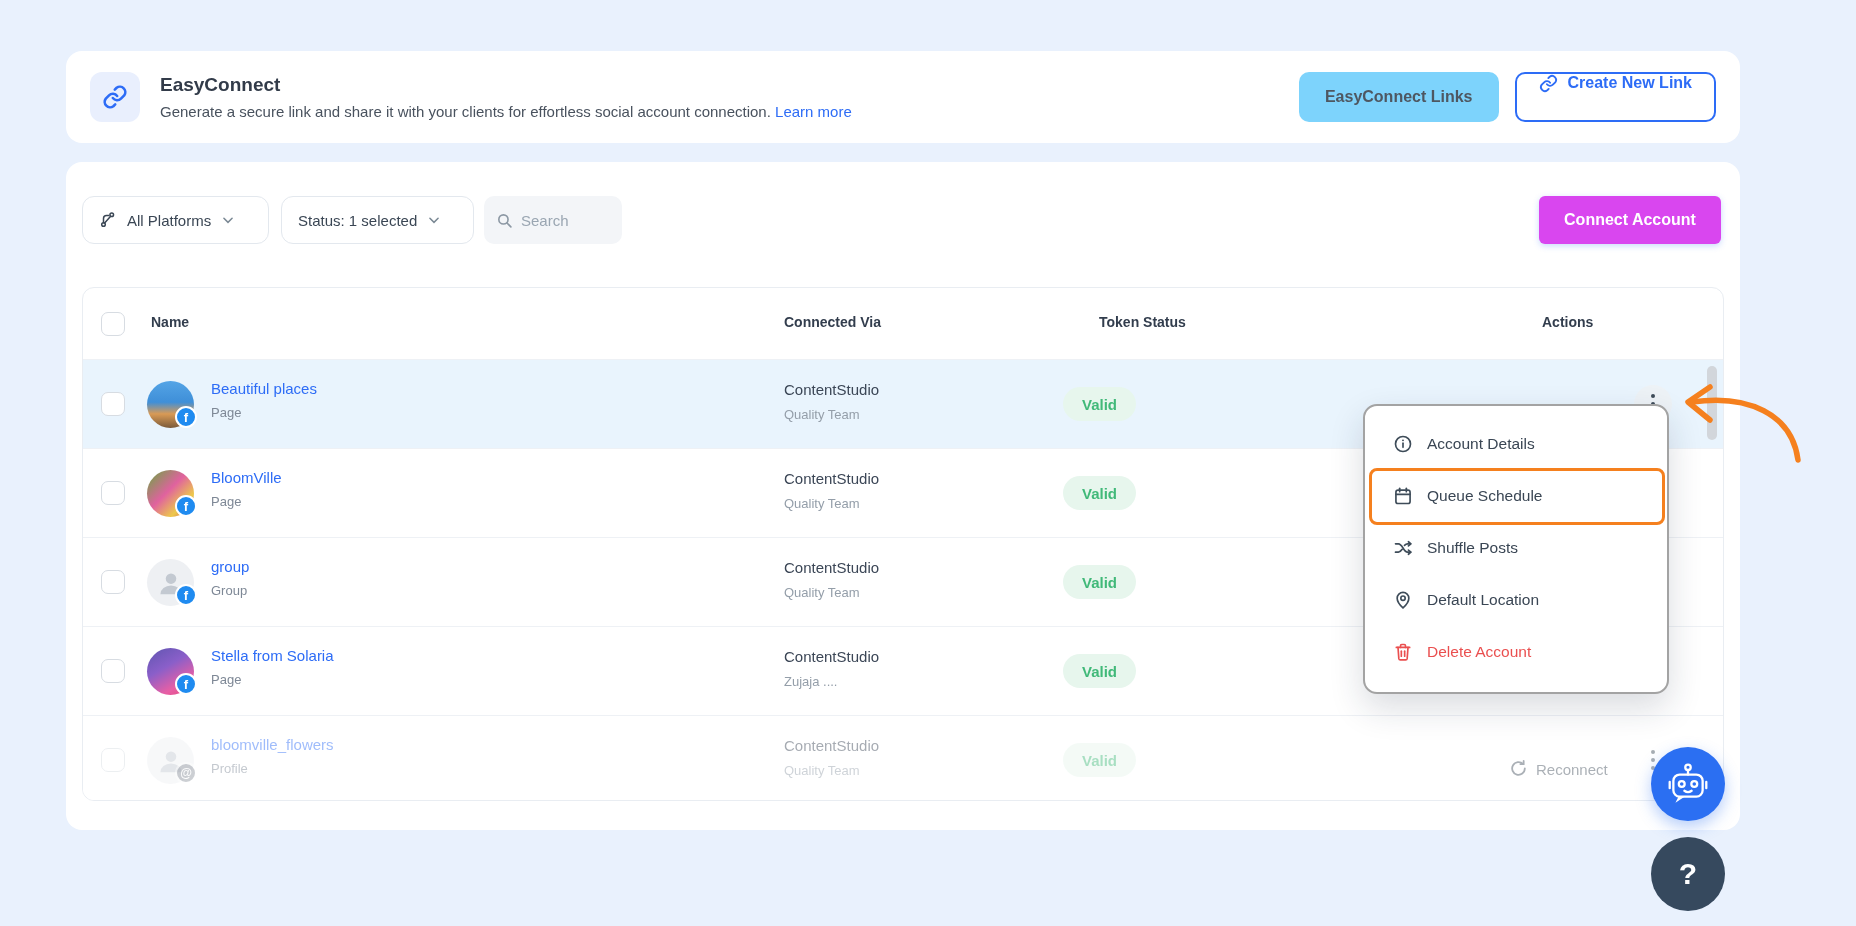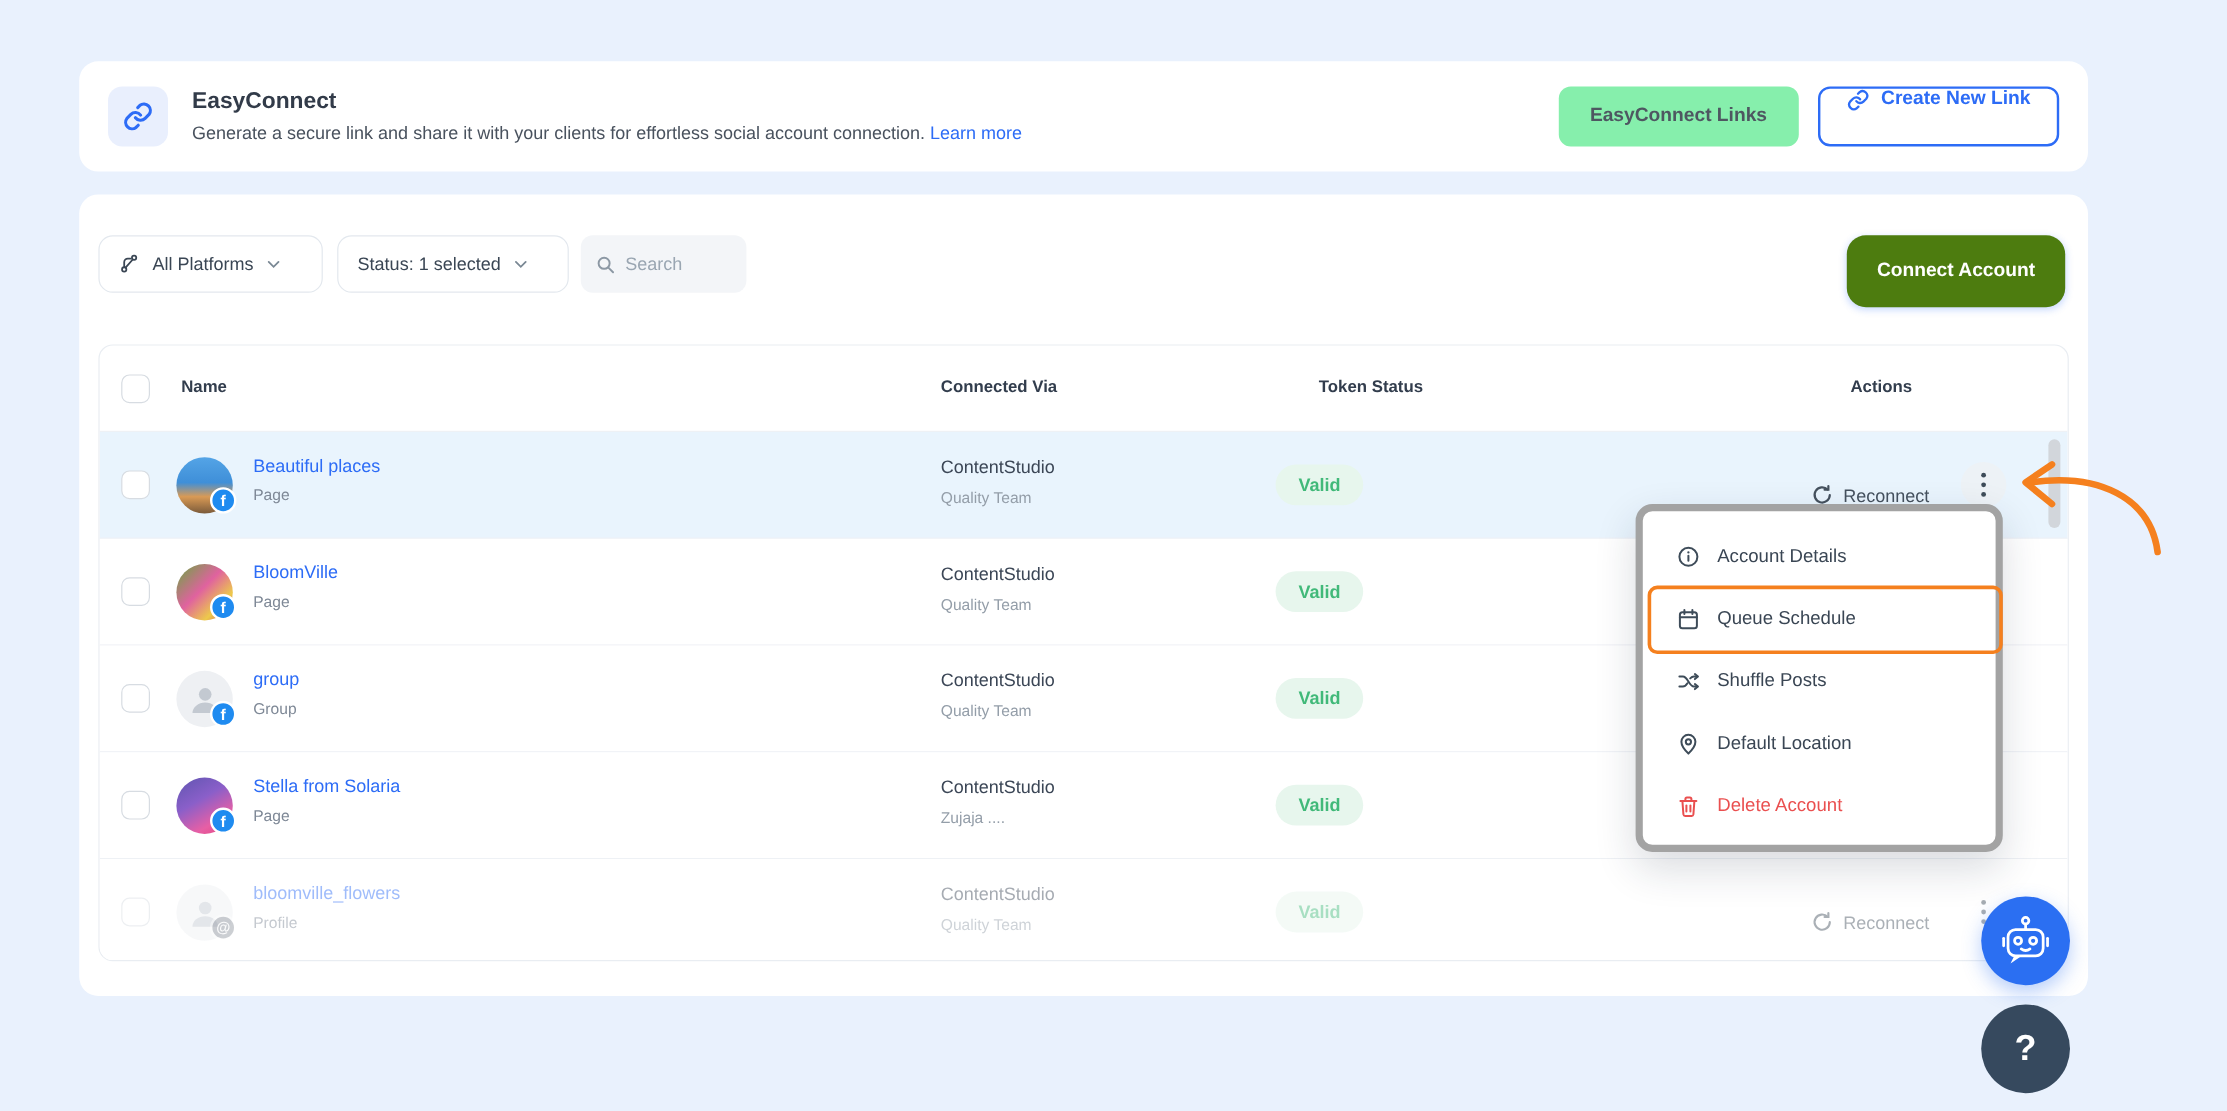--- a/index.html
+++ b/index.html
@@ -8,32 +8,32 @@
   .card { position:absolute; background:#ffffff; border-radius:16px; }
 
   
   .banner { left:66px; top:51px; width:1674px; height:92px; display:flex; align-items:center; padding:0 24px; }
   .banner-icon-box { width:50px; height:50px; border-radius:12px; background:#e9effd; display:flex; align-items:center; justify-content:center; flex:0 0 auto; }
   .banner-text { margin-left:20px; flex:1; }
   .banner-title { font-size:19px; font-weight:bold; color:#323b49; }
   .banner-desc { font-size:15px; color:#49525e; margin-top:7px; }
   .link-blue { color:#2d6cf6; cursor:pointer; }
   .banner-actions { display:flex; align-items:center; gap:16px; }
-  .btn-gray { height:50px; padding:0 26px; background:#86efac; border:none; border-radius:10px; font-size:16px; font-weight:bold; color:#4e5761; font-family:inherit; display:flex; align-items:center; cursor:pointer; }
+  .btn-gray { height:50px; padding:0 26px; background:#7dd3fc; border:none; border-radius:10px; font-size:16px; font-weight:bold; color:#4e5761; font-family:inherit; display:flex; align-items:center; cursor:pointer; }
   .btn-outline { height:50px; padding:0 22px; background:#fff; border:2px solid #2d6cf6; border-radius:10px; font-size:16px; font-weight:bold; color:#2d6cf6; font-family:inherit; display:flex; align-items:flex-start; gap:10px; cursor:pointer; }
 
   
   .main { left:66px; top:162px; width:1674px; height:668px; }
   .pill { position:absolute; top:34px; height:48px; border:1px solid #e3e8ee; border-radius:12px; background:#fff; display:flex; align-items:center; padding:0 16px; gap:10px; font-size:15px; color:#3a4654; cursor:pointer; }
   .pill-platforms { left:16px; width:187px; }
   .pill-status { left:215px; width:193px; }
   .searchbox { position:absolute; top:34px; left:418px; width:138px; height:48px; background:#f3f5f8; border-radius:10px; display:flex; align-items:center; padding:0 12px; gap:8px; }
   .searchbox input { border:none; background:transparent; outline:none; width:80px; font-size:15px; font-family:inherit; color:#3a4654; }
   .searchbox input::placeholder { color:#9aa6b2; }
-  .btn-primary { position:absolute; top:34px; left:1473px; width:182px; height:60px; background:#4d7c0f; color:#fff; border:none; border-radius:16px; font-size:16px; font-weight:bold; font-family:inherit; cursor:pointer; box-shadow:0 2px 6px rgba(45,108,246,.25); }
+  .btn-primary { position:absolute; top:34px; left:1473px; width:182px; height:48px; background:#d946ef; color:#fff; border:none; border-radius:6px; font-size:16px; font-weight:bold; font-family:inherit; cursor:pointer; box-shadow:0 2px 6px rgba(45,108,246,.25); }
 
   
   .table { position:absolute; left:16px; top:125px; width:1642px; height:514px; border:1px solid #e9edf2; border-radius:12px; overflow:hidden; background:#fff; }
   .thead { position:relative; height:72px; border-bottom:1px solid #eef1f5; }
   .th { position:absolute; top:26px; font-size:14px; font-weight:bold; color:#323d4d; }
   .th-name { left:68px; } .th-via { left:701px; } .th-status { left:1016px; } .th-actions { left:1459px; }
   .row { position:relative; height:89px; border-bottom:1px solid #eef1f5; background:#fff; }
   .row.hl { background:#e9f4fd; }
   .row.faded > * { opacity:.45; }
   .checkbox { position:absolute; left:18px; width:24px; height:24px; border:1.5px solid #d7dce2; border-radius:7px; background:#fff; cursor:pointer; }
@@ -52,21 +52,21 @@
   .via-main { font-size:15px; color:#3b4656; }
   .via-sub { font-size:13px; color:#949ea9; margin-top:9px; }
   .badge-status { position:absolute; left:980px; top:27px; height:34px; padding:0 19px; border-radius:17px; background:#e7f6ed; color:#41b979; font-size:15px; font-weight:bold; display:inline-flex; align-items:center; }
   .action-group { position:absolute; left:1426px; top:26px; display:flex; align-items:flex-end; gap:8px; color:#45515e; font-size:15px; cursor:pointer; height:36px; }
   .dots-btn { position:absolute; left:1551px; top:25px; width:38px; height:38px; border-radius:50%; display:flex; flex-direction:column; align-items:center; justify-content:center; gap:4px; cursor:pointer; }
   .dots-btn.active { background:#edf2f6; }
   .dots-btn i { width:4px; height:4px; border-radius:50%; background:#3e4c59; }
   .scroll-thumb { position:absolute; left:1624px; top:78px; width:10px; height:74px; border-radius:6px; background:#d2d6db; }
 
   
-  .menu { position:absolute; left:1363px; top:420px; width:306px; height:290px; background:#fff; border:6px solid #a3a3a3; border-radius:14px; box-shadow:0 14px 34px rgba(25,39,60,.16); padding-top:12px; z-index:30; }
+  .menu { position:absolute; left:1363px; top:404px; width:306px; height:290px; background:#fff; border:2px solid #a3a3a3; border-radius:14px; box-shadow:0 14px 34px rgba(25,39,60,.16); padding-top:12px; z-index:30; }
   .menu-item { position:relative; height:52px; display:flex; align-items:center; padding-left:28px; gap:14px; font-size:15.5px; color:#3a4654; cursor:pointer; }
   .menu-item.danger { color:#ea4f4f; }
   .menu-hl-box { position:absolute; left:4px; top:62px; width:296px; height:57px; border:3px solid #f5801e; border-radius:8px; pointer-events:none; }
 
   .arrow-svg { position:absolute; left:1650px; top:380px; z-index:35; pointer-events:none; }
 
   
   .fab { position:absolute; width:74px; height:74px; border-radius:50%; display:flex; align-items:center; justify-content:center; cursor:pointer; z-index:40; border:none; }
   .fab-bot { left:1651px; top:747px; background:#2b6ff2; box-shadow:0 6px 16px rgba(43,111,242,.35); }
   .fab-help { left:1651px; top:837px; background:#36495e; color:#fff; font-size:30px; font-weight:bold; font-family:inherit; }

